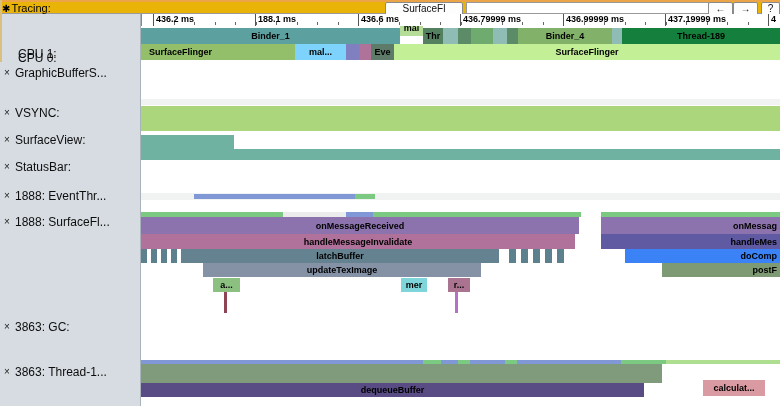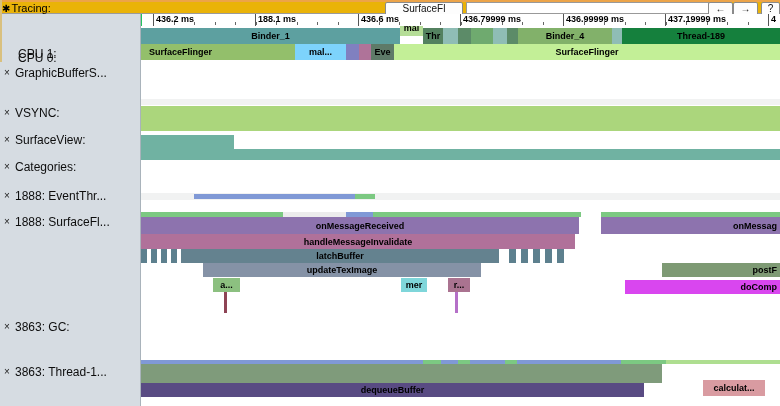--- a/index.html
+++ b/index.html
@@ -70,31 +70,32 @@
       <div class="bar" style="left: 194px; top: 194px; width: 161px; height: 5px; background: rgb(128, 153, 214);"></div>
       <div class="bar" style="left: 355px; top: 194px; width: 20px; height: 5px; background: rgb(124, 201, 130);"></div>
       <div class="bar" style="left: 141px; top: 212px; width: 142px; height: 5px; background: rgb(124, 201, 130);"></div>
       <div class="bar" style="left: 283px; top: 212px; width: 63px; height: 5px; background: rgb(236, 236, 236);"></div>
       <div class="bar" style="left: 346px; top: 212px; width: 27px; height: 5px; background: rgb(128, 153, 214);"></div>
       <div class="bar" style="left: 373px; top: 212px; width: 208px; height: 5px; background: rgb(124, 201, 130);"></div>
       <div class="bar" style="left: 601px; top: 212px; width: 179px; height: 5px; background: rgb(124, 201, 130);"></div>
       <div class="bar" style="left: 141px; top: 217px; width: 438px; height: 17px; background: rgb(141, 115, 174);">onMessageReceived</div>
       <div class="bar right" style="left: 601px; top: 217px; width: 179px; height: 17px; background: rgb(141, 115, 174);">onMessag</div>
       <div class="bar" style="left: 141px; top: 234px; width: 434px; height: 15px; background: rgb(176, 113, 154);">handleMessageInvalidate</div>
+      <div class="bar right" style="left: 601px; top: 234px; width: 179px; height: 15px; background: rgb(95, 90, 162);">handleMes</div>
       <div class="bar" style="left: 141px; top: 249px; width: 6px; height: 14px; background: rgb(93, 128, 142);"></div>
       <div class="bar" style="left: 151px; top: 249px; width: 6px; height: 14px; background: rgb(93, 128, 142);"></div>
       <div class="bar" style="left: 161px; top: 249px; width: 6px; height: 14px; background: rgb(93, 128, 142);"></div>
       <div class="bar" style="left: 171px; top: 249px; width: 6px; height: 14px; background: rgb(93, 128, 142);"></div>
       <div class="bar" style="left: 181px; top: 249px; width: 318px; height: 14px; background: rgb(100, 130, 143);">latchBuffer</div>
       <div class="bar" style="left: 509px; top: 249px; width: 7px; height: 14px; background: rgb(93, 128, 142);"></div>
       <div class="bar" style="left: 521px; top: 249px; width: 7px; height: 14px; background: rgb(93, 128, 142);"></div>
       <div class="bar" style="left: 533px; top: 249px; width: 7px; height: 14px; background: rgb(93, 128, 142);"></div>
       <div class="bar" style="left: 545px; top: 249px; width: 7px; height: 14px; background: rgb(93, 128, 142);"></div>
       <div class="bar" style="left: 557px; top: 249px; width: 7px; height: 14px; background: rgb(93, 128, 142);"></div>
-      <div class="bar right" style="left: 625px; top: 249px; width: 155px; height: 14px; background: #d946ef; margin-top: 31px;">doComp</div>
+      <div class="bar right" style="left: 625px; top: 249px; width: 155px; height: 14px; background: #3b82f6;">doComp</div>
       <div class="bar right" style="left: 662px; top: 263px; width: 118px; height: 14px; background: rgb(126, 154, 116);">postF</div>
       <div class="bar" style="left: 203px; top: 263px; width: 278px; height: 14px; background: rgb(133, 146, 166);">updateTexImage</div>
       <div class="bar" style="left: 213px; top: 278px; width: 27px; height: 14px; background: rgb(140, 192, 128);">a...</div>
       <div class="bar" style="left: 401px; top: 278px; width: 26px; height: 14px; background: rgb(127, 214, 218);">mer</div>
       <div class="bar" style="left: 448px; top: 278px; width: 22px; height: 14px; background: rgb(170, 115, 144);">r...</div>
       <div class="bar" style="left: 224px; top: 292px; width: 3px; height: 21px; background: rgb(142, 68, 85);"></div>
       <div class="bar" style="left: 455px; top: 292px; width: 3px; height: 21px; background: rgb(181, 112, 200);"></div>
       <div class="bar" style="left: 141px; top: 360px; width: 282px; height: 4px; background: rgb(128, 153, 214);"></div>
       <div class="bar" style="left: 423px; top: 360px; width: 18px; height: 4px; background: rgb(124, 201, 130);"></div>
       <div class="bar" style="left: 441px; top: 360px; width: 17px; height: 4px; background: rgb(128, 153, 214);"></div>
@@ -136,21 +137,21 @@
       <div class="srow" style="top: 92px;">
         <span class="close">×</span>
         <span class="slabel">VSYNC:</span>
       </div>
       <div class="srow" style="top: 119px;">
         <span class="close">×</span>
         <span class="slabel">SurfaceView:</span>
       </div>
       <div class="srow" style="top: 146px;">
         <span class="close">×</span>
-        <span class="slabel">Categories:</span>
+        <span class="slabel">StatusBar:</span>
       </div>
       <div class="srow" style="top: 175px;">
         <span class="close">×</span>
         <span class="slabel">1888: EventThr...</span>
       </div>
       <div class="srow" style="top: 201px;">
         <span class="close">×</span>
         <span class="slabel">1888: SurfaceFl...</span>
       </div>
       <div class="srow" style="top: 306px;">

